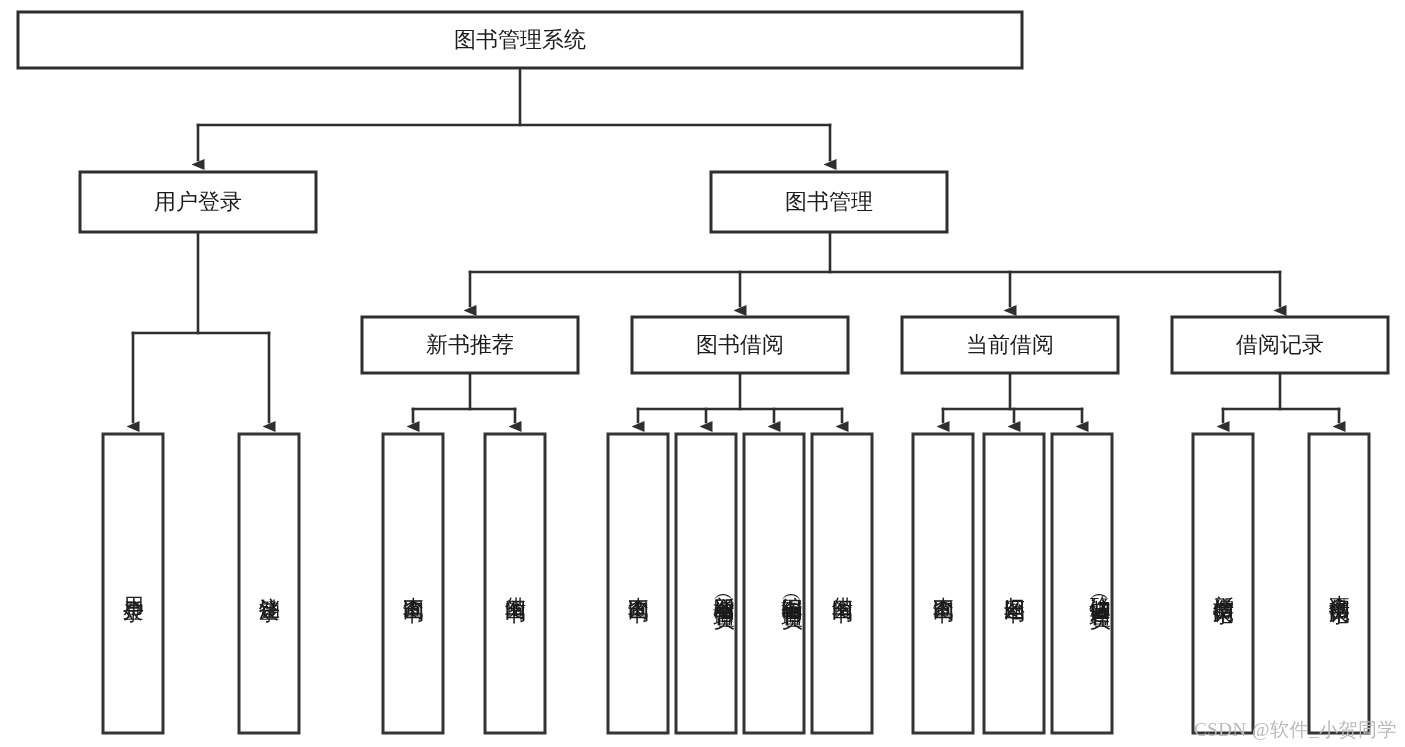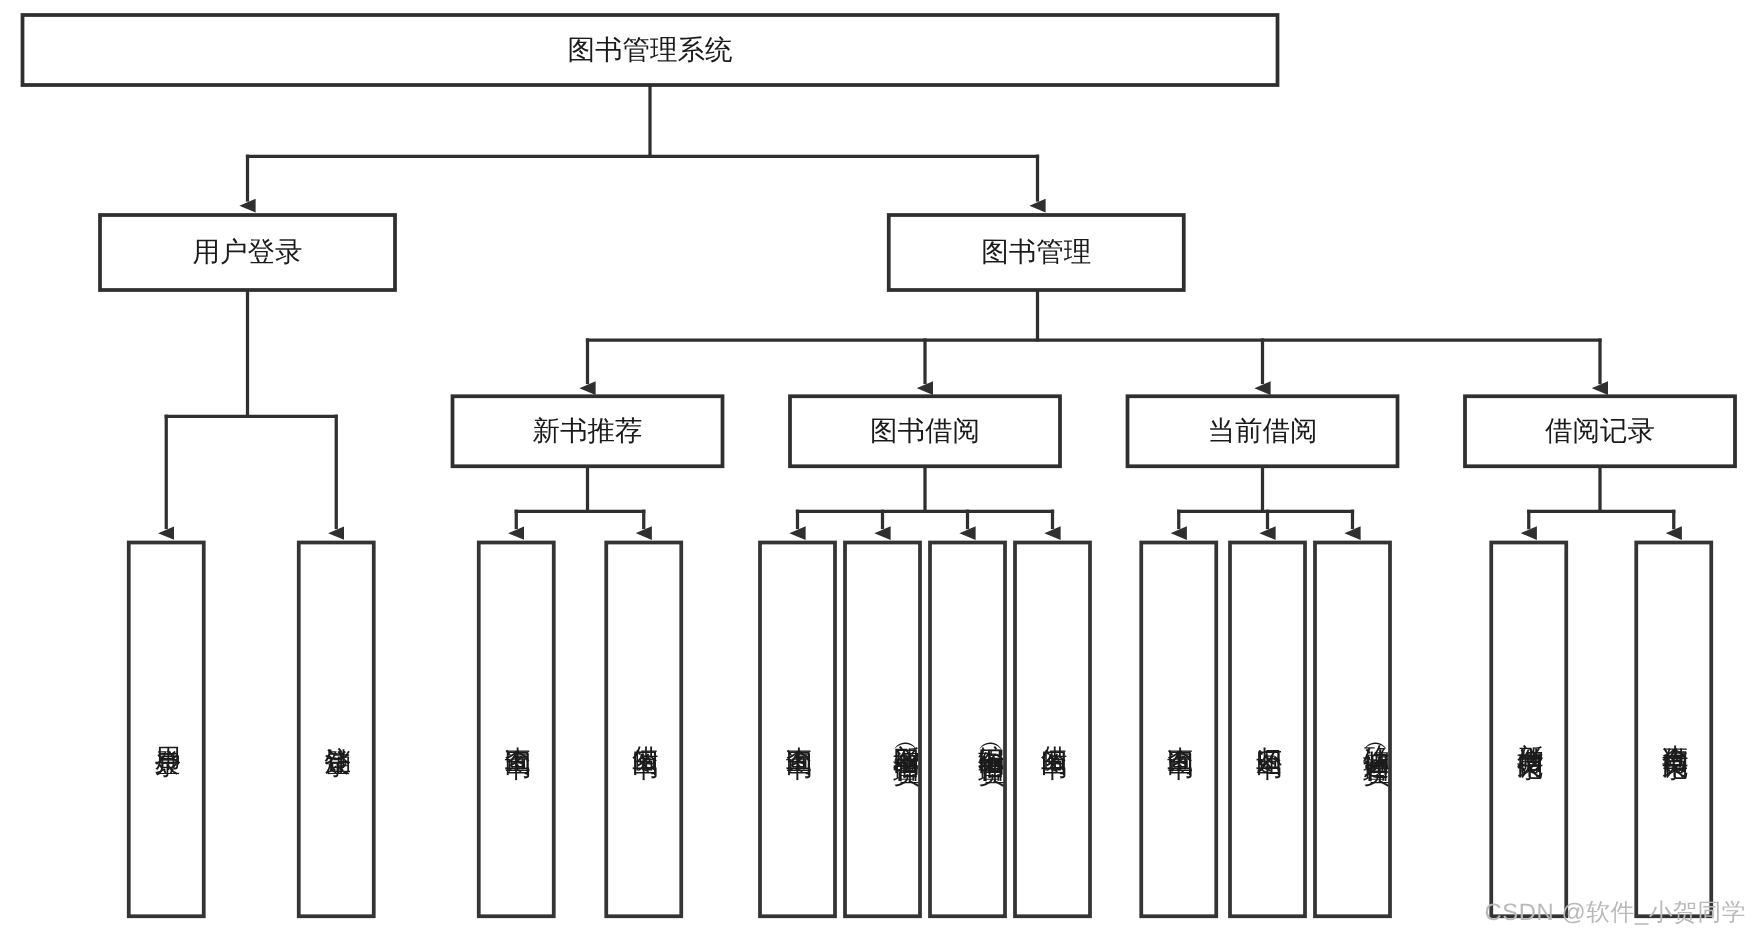--- a/index.html
+++ b/index.html
@@ -74,21 +74,21 @@
     align-items: center;
     justify-content: center;
     text-align: center;
     white-space: nowrap;
     pointer-events: none;
   }
   .watermark {
     position: absolute;
     right: 8px;
     bottom: 4px;
-    font-family: Liberation Sans, sans-serif;
+    font-family: Liberation Serif, serif;
     font-size: 19px;
     color: #b9b9b9;
     white-space: nowrap;
     letter-spacing: 0.5px;
   }
 </style>
 </head>
 <body>
 
 <div id="diagram-root">

